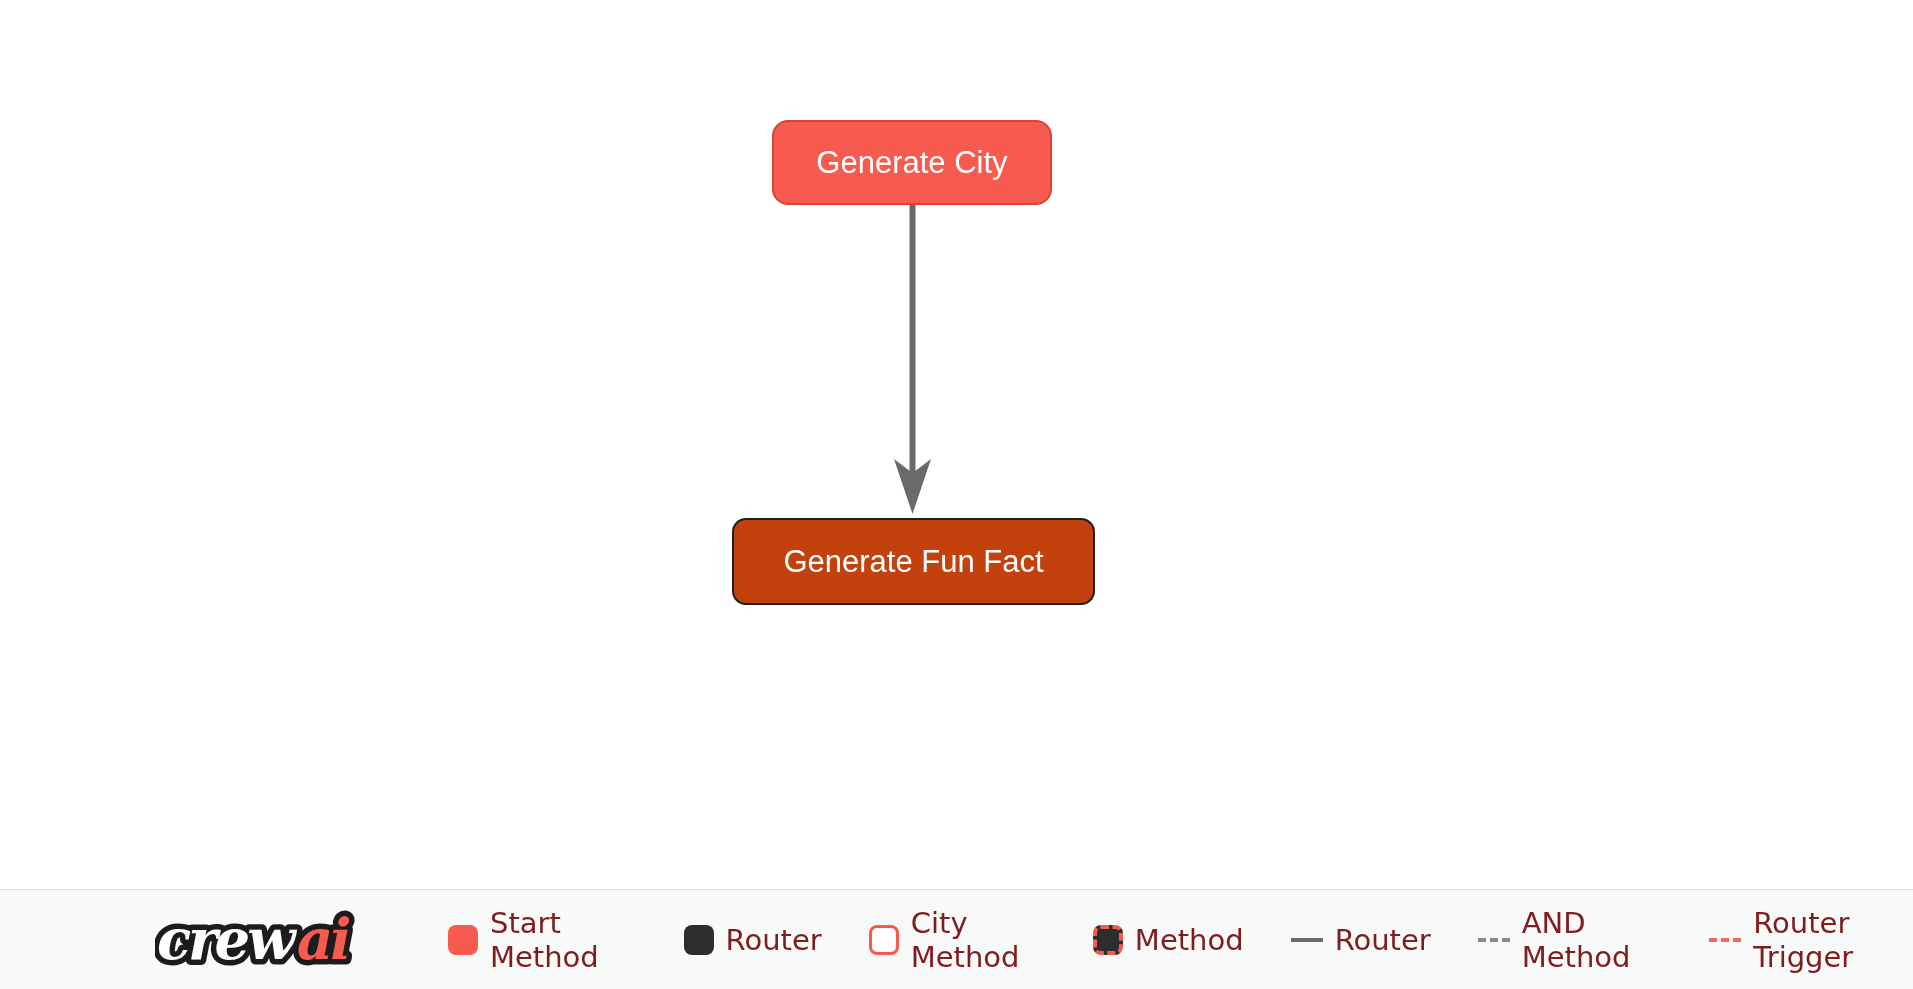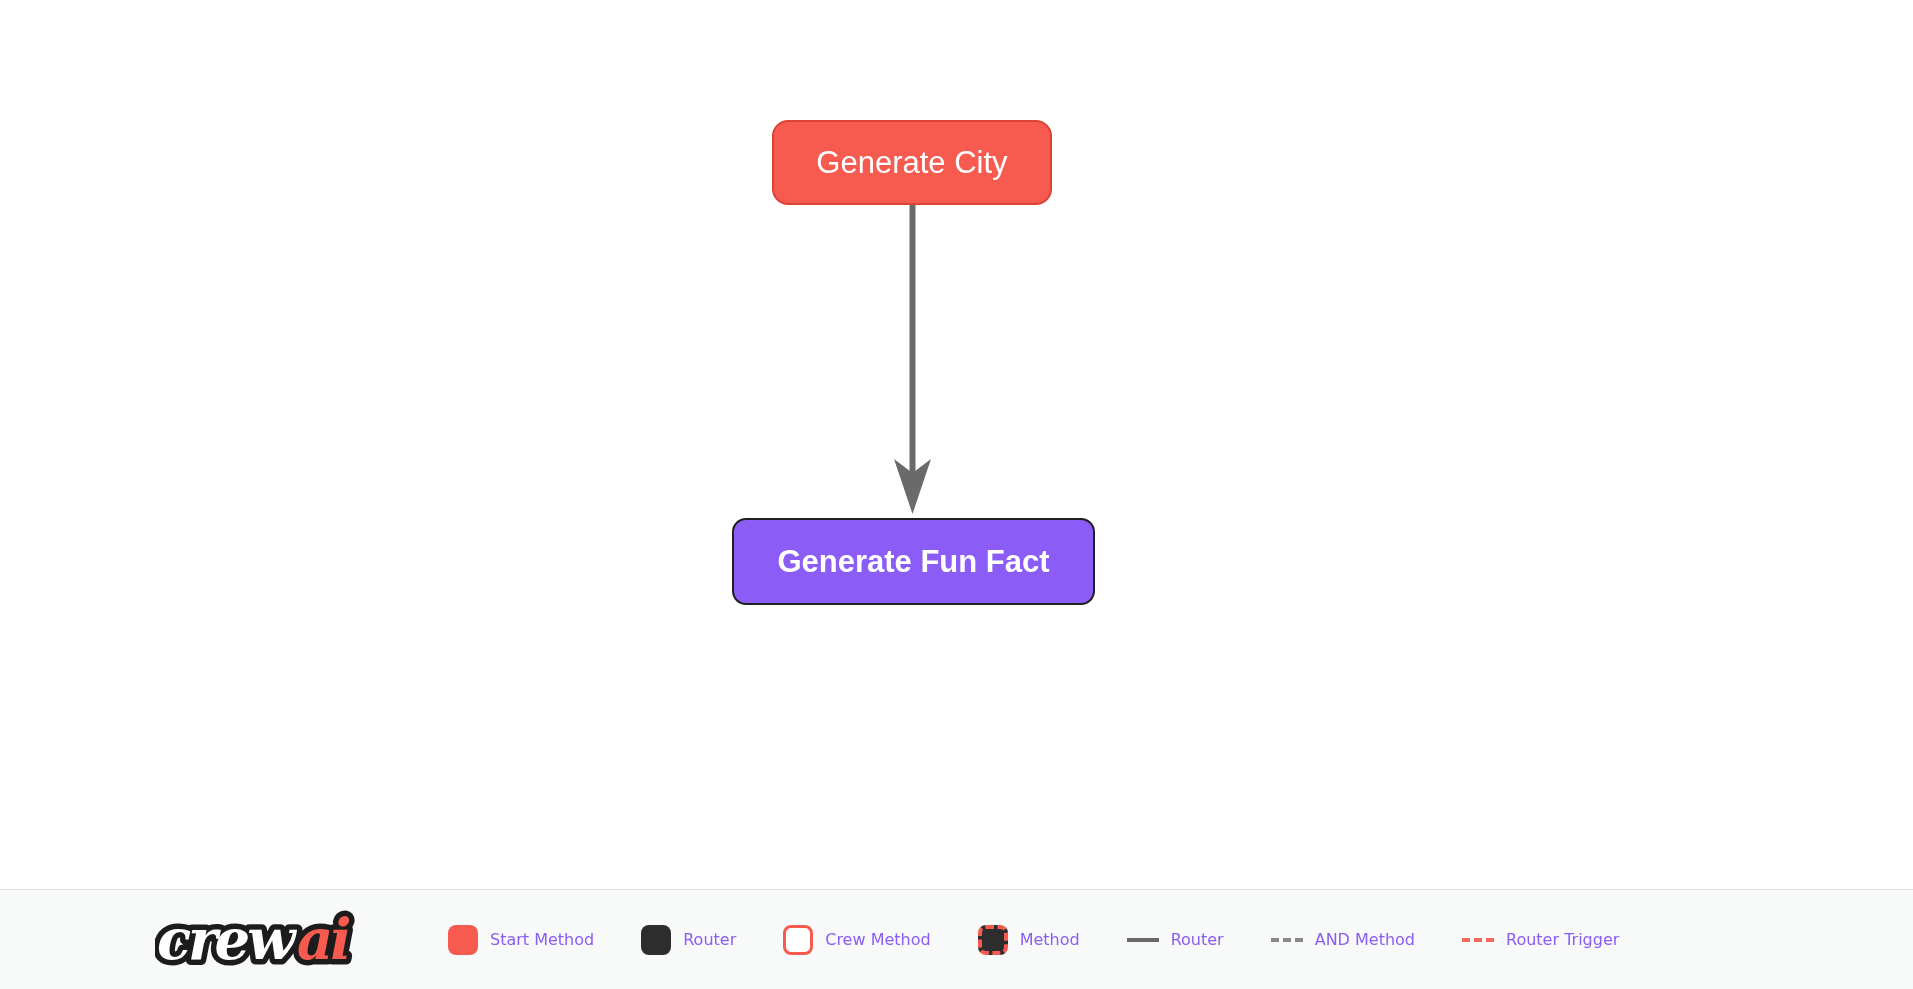--- a/index.html
+++ b/index.html
@@ -24,40 +24,39 @@
     cursor: pointer;
   }
   .node-start {
     left: 772px; top: 120px; width: 280px; height: 85px;
     background: #F75B50;
     border: 2px solid #DB4337;
     border-radius: 16px;
   }
   .node-method {
     left: 732px; top: 518px; width: 363px; height: 87px;
-    background: #8b5cf6;
+    background: #c2410c;
     border: 2px solid #1F1F1F;
     border-radius: 14px;
-    font-weight: bold;
   }
   .edge-svg { position: absolute; left: 0; top: 0; pointer-events: none; }
 
   
   .legend-bar {
     flex: 0 0 100px;
     background: #F8F9F9;
     border-top: 1px solid #DCDEDF;
     display: flex;
     align-items: center;
     padding-left: 155px;
     gap: 30px;
-    color: #8b5cf6;
+    color: #7f1d1d;
   }
   .logo-wrap { display: flex; align-items: center; margin-right: 14px; }
-  .legend-item { display: flex; align-items: center; gap: 12px; font-size: 16px; padding-left: 17px; }
+  .legend-item { display: flex; align-items: center; gap: 12px; font-size: 29px; padding-left: 17px; }
   .swatch {
     width: 30px; height: 30px; border-radius: 8px; flex: 0 0 auto;
   }
   .swatch-start  { background: #F75B50; }
   .swatch-method { background: #2D2D2D; }
   .swatch-crew   { background: #ffffff; border: 3px solid #F75B50; }
   .swatch-router { background: #2D2D2D; border: 4px dashed #F75B50; }
   .line-swatch { width: 32px; height: 0; flex: 0 0 auto; }
   .line-trigger { border-top: 4px solid #6A6A6A; }
   .line-and     { border-top: 4px dashed #8A8A8A; }
@@ -99,21 +98,21 @@
       <span>Start Method</span>
     </div>
 
     <div class="legend-item">
       <span class="swatch swatch-method"></span>
       <span>Router</span>
     </div>
 
     <div class="legend-item">
       <span class="swatch swatch-crew"></span>
-      <span>Crew Method</span>
+      <span>City Method</span>
     </div>
 
     <div class="legend-item">
       <span class="swatch swatch-router"></span>
       <span>Method</span>
     </div>
 
     <div class="legend-item">
       <span class="line-swatch line-trigger"></span>
       <span>Router</span>

